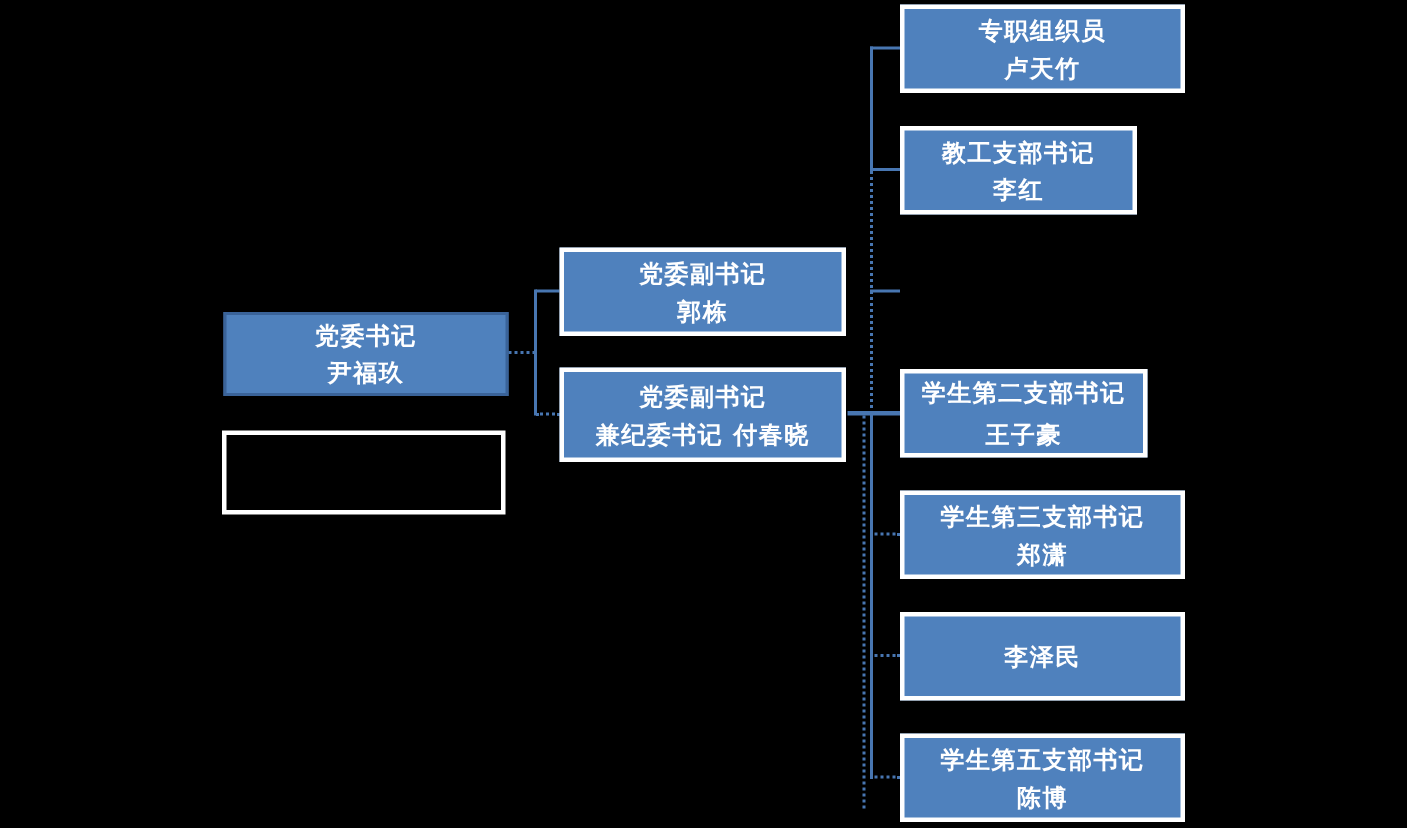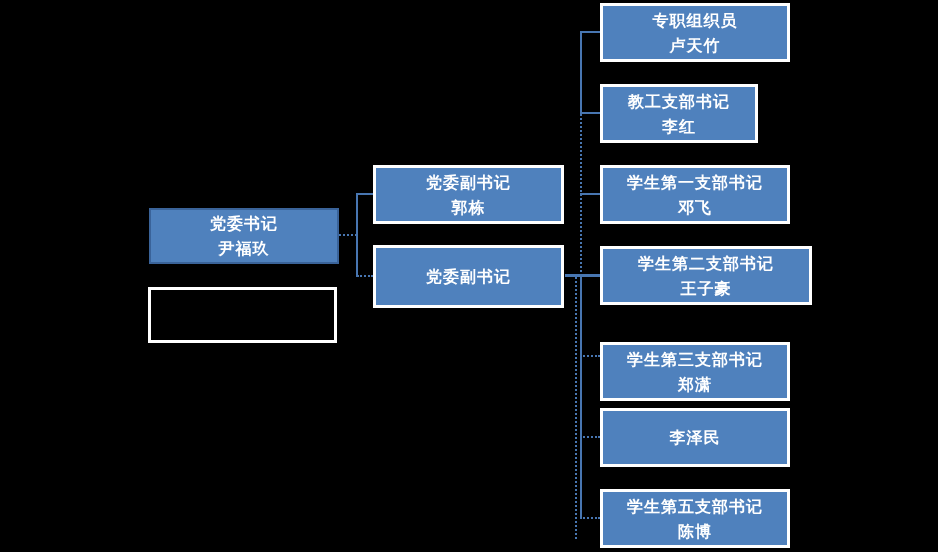--- a/index.html
+++ b/index.html
@@ -83,43 +83,40 @@
     <div></div>
   </div>
 
   <div class="box blue white-border" style="left:373px; top:165px; width:191px; height:59px;">
     <div>党委副书记</div>
     <div>郭栋</div>
   </div>
 
   <div class="box blue white-border" style="left:373px; top:245px; width:191px; height:63px;">
     <div>党委副书记</div>
+    <div>兼纪委书记 付春晓</div>
   </div>
 
   <div class="box blue white-border" style="left:600px; top:3px; width:190px; height:59px;">
     <div>专职组织员</div>
     <div>卢天竹</div>
   </div>
 
   <div class="box blue white-border" style="left:600px; top:84px; width:158px; height:59px;">
     <div>教工支部书记</div>
     <div>李红</div>
   </div>
 
-  <div class="box blue white-border" style="left:600px; top:165px; width:190px; height:59px;">
-    <div>学生第一支部书记</div>
-    <div>邓飞</div>
-  </div>
 
-  <div class="box blue white-border" style="left:600px; top:246px; width:212px; height:59px;">
+  <div class="box blue white-border" style="left:600px; top:246px; width:165px; height:59px;justify-content:space-between;">
     <div>学生第二支部书记</div>
     <div>王子豪</div>
   </div>
 
-  <div class="box blue white-border" style="left:600px; top:342px; width:190px; height:59px;">
+  <div class="box blue white-border" style="left:600px; top:327px; width:190px; height:59px;">
     <div>学生第三支部书记</div>
     <div>郑潇</div>
   </div>
 
   <div class="box blue white-border" style="left:600px; top:408px; width:190px; height:59px;">
     <div>李泽民</div>
   </div>
 
   <div class="box blue white-border" style="left:600px; top:489px; width:190px; height:59px;">
     <div>学生第五支部书记</div>

